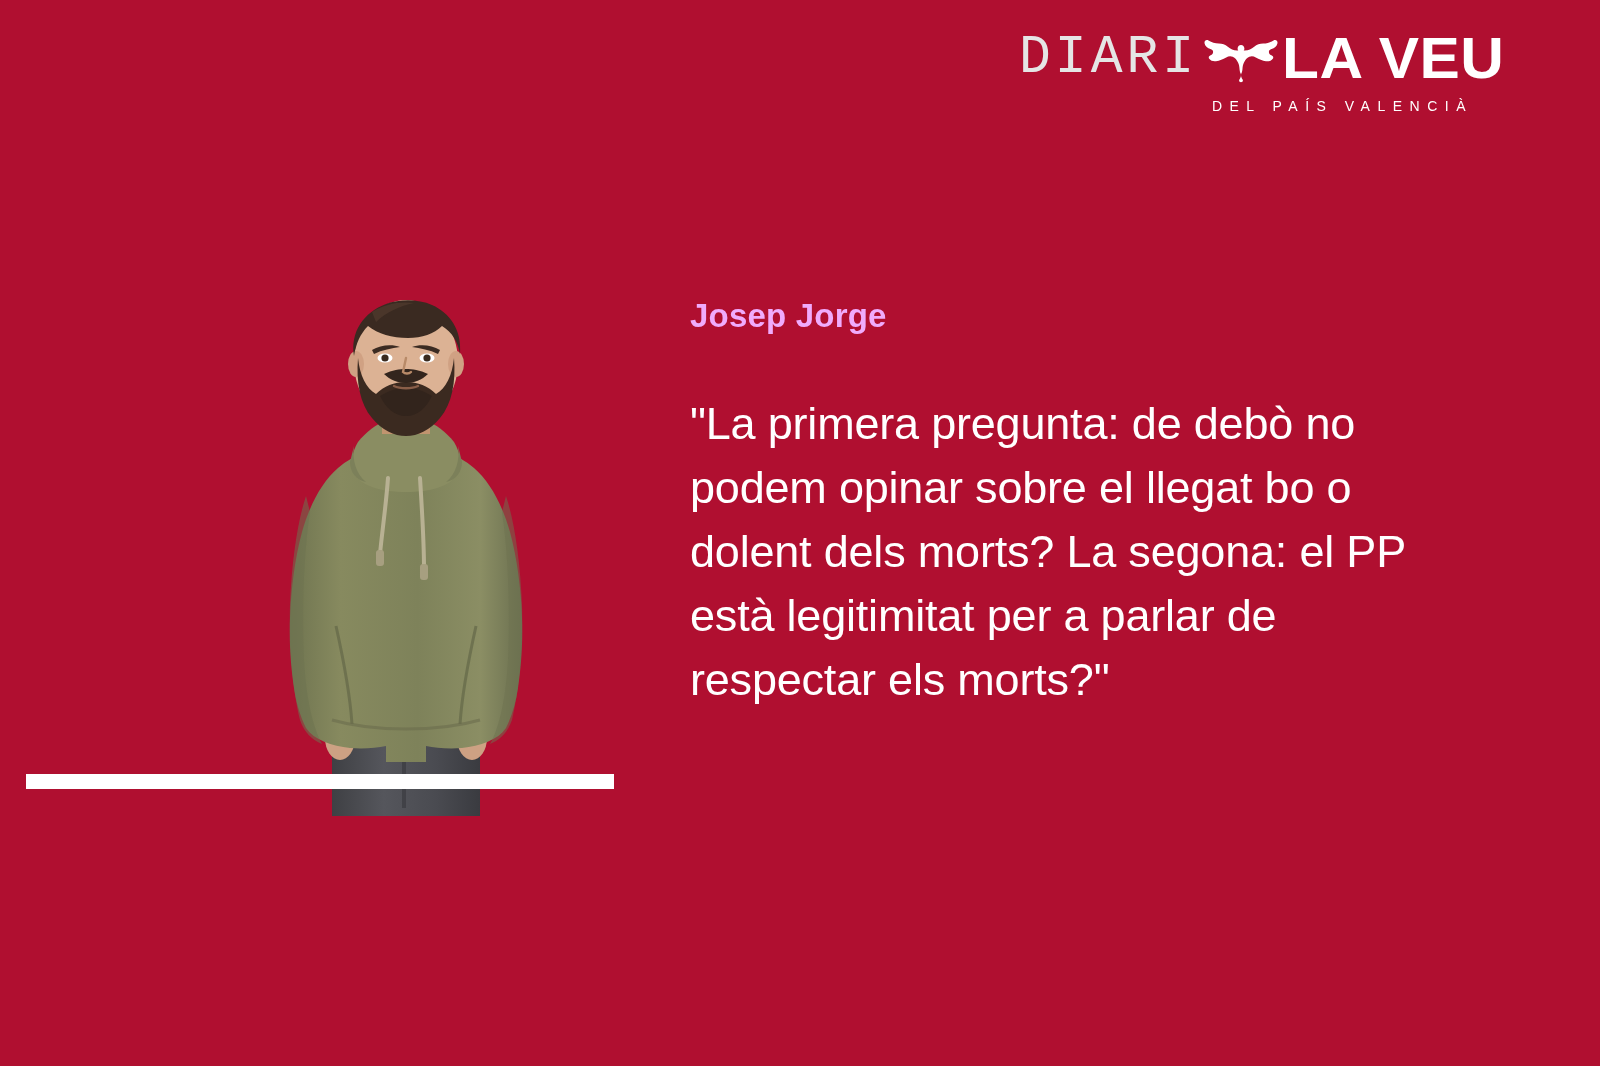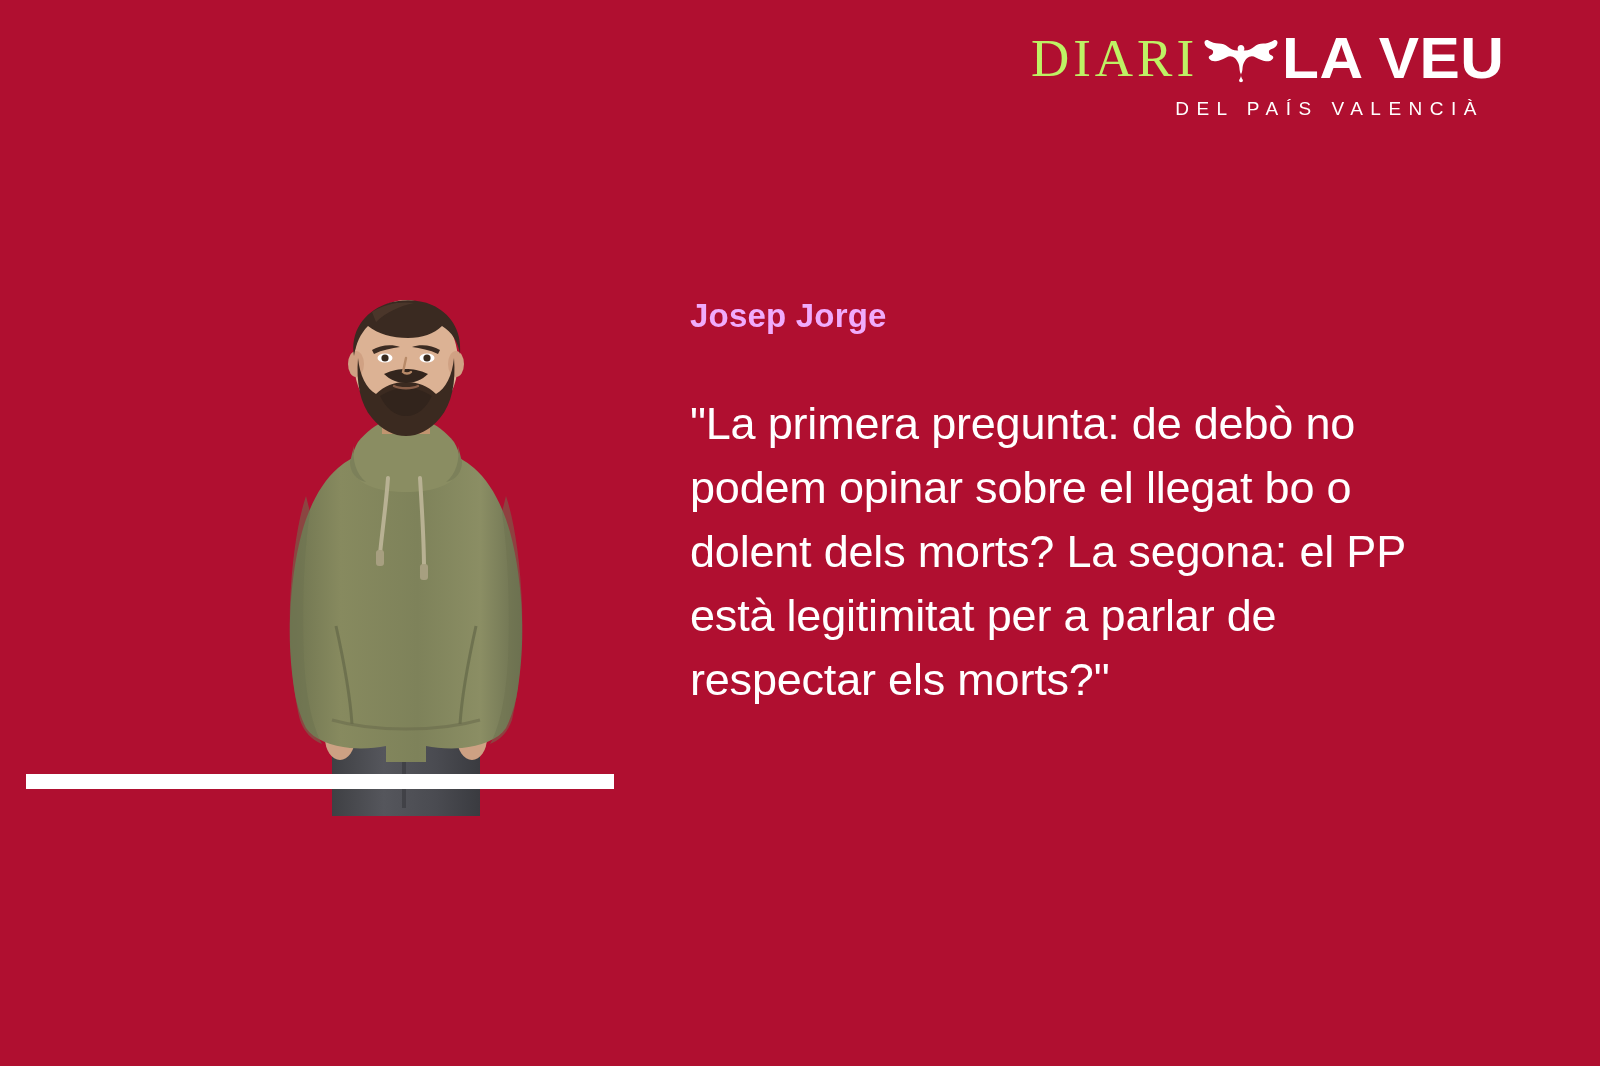--- a/index.html
+++ b/index.html
@@ -33,22 +33,22 @@
     user-select: none;
   }
   .logo-main {
     display: flex;
     align-items: center;
     justify-content: flex-end;
     height: 62px;
     gap: 0px;
   }
   .logo-diari {
-    color: #bef264;
-    font-family: Liberation Serif, serif;
+    color: #e5e5e5;
+    font-family: Liberation Mono, monospace;
     font-weight: 300;
     font-size: 53px;
     letter-spacing: 4px;
     line-height: 1;
     padding-bottom: 2px;
     text-align: center;
   }
   .logo-bat {
     width: 78px;
     height: 56px;
@@ -64,25 +64,25 @@
     letter-spacing: 0.5px;
     line-height: 1;
     transform: scaleX(1.06);
     transform-origin: left center;
     padding-bottom: 2px;
   }
   .logo-tagline {
     color: #ffffff;
     font-family: "Liberation Sans", sans-serif;
     font-weight: 400;
-    font-size: 19px;
+    font-size: 14px;
     letter-spacing: 7.5px;
     line-height: 1;
     margin-top: 9px;
-    margin-right: 8px;
+    margin-right: 19px;
     text-align: right;
   }
 
   
   .portrait {
     position: absolute;
     left: 240px;
     top: 296px;
     width: 330px;
     height: 520px;

